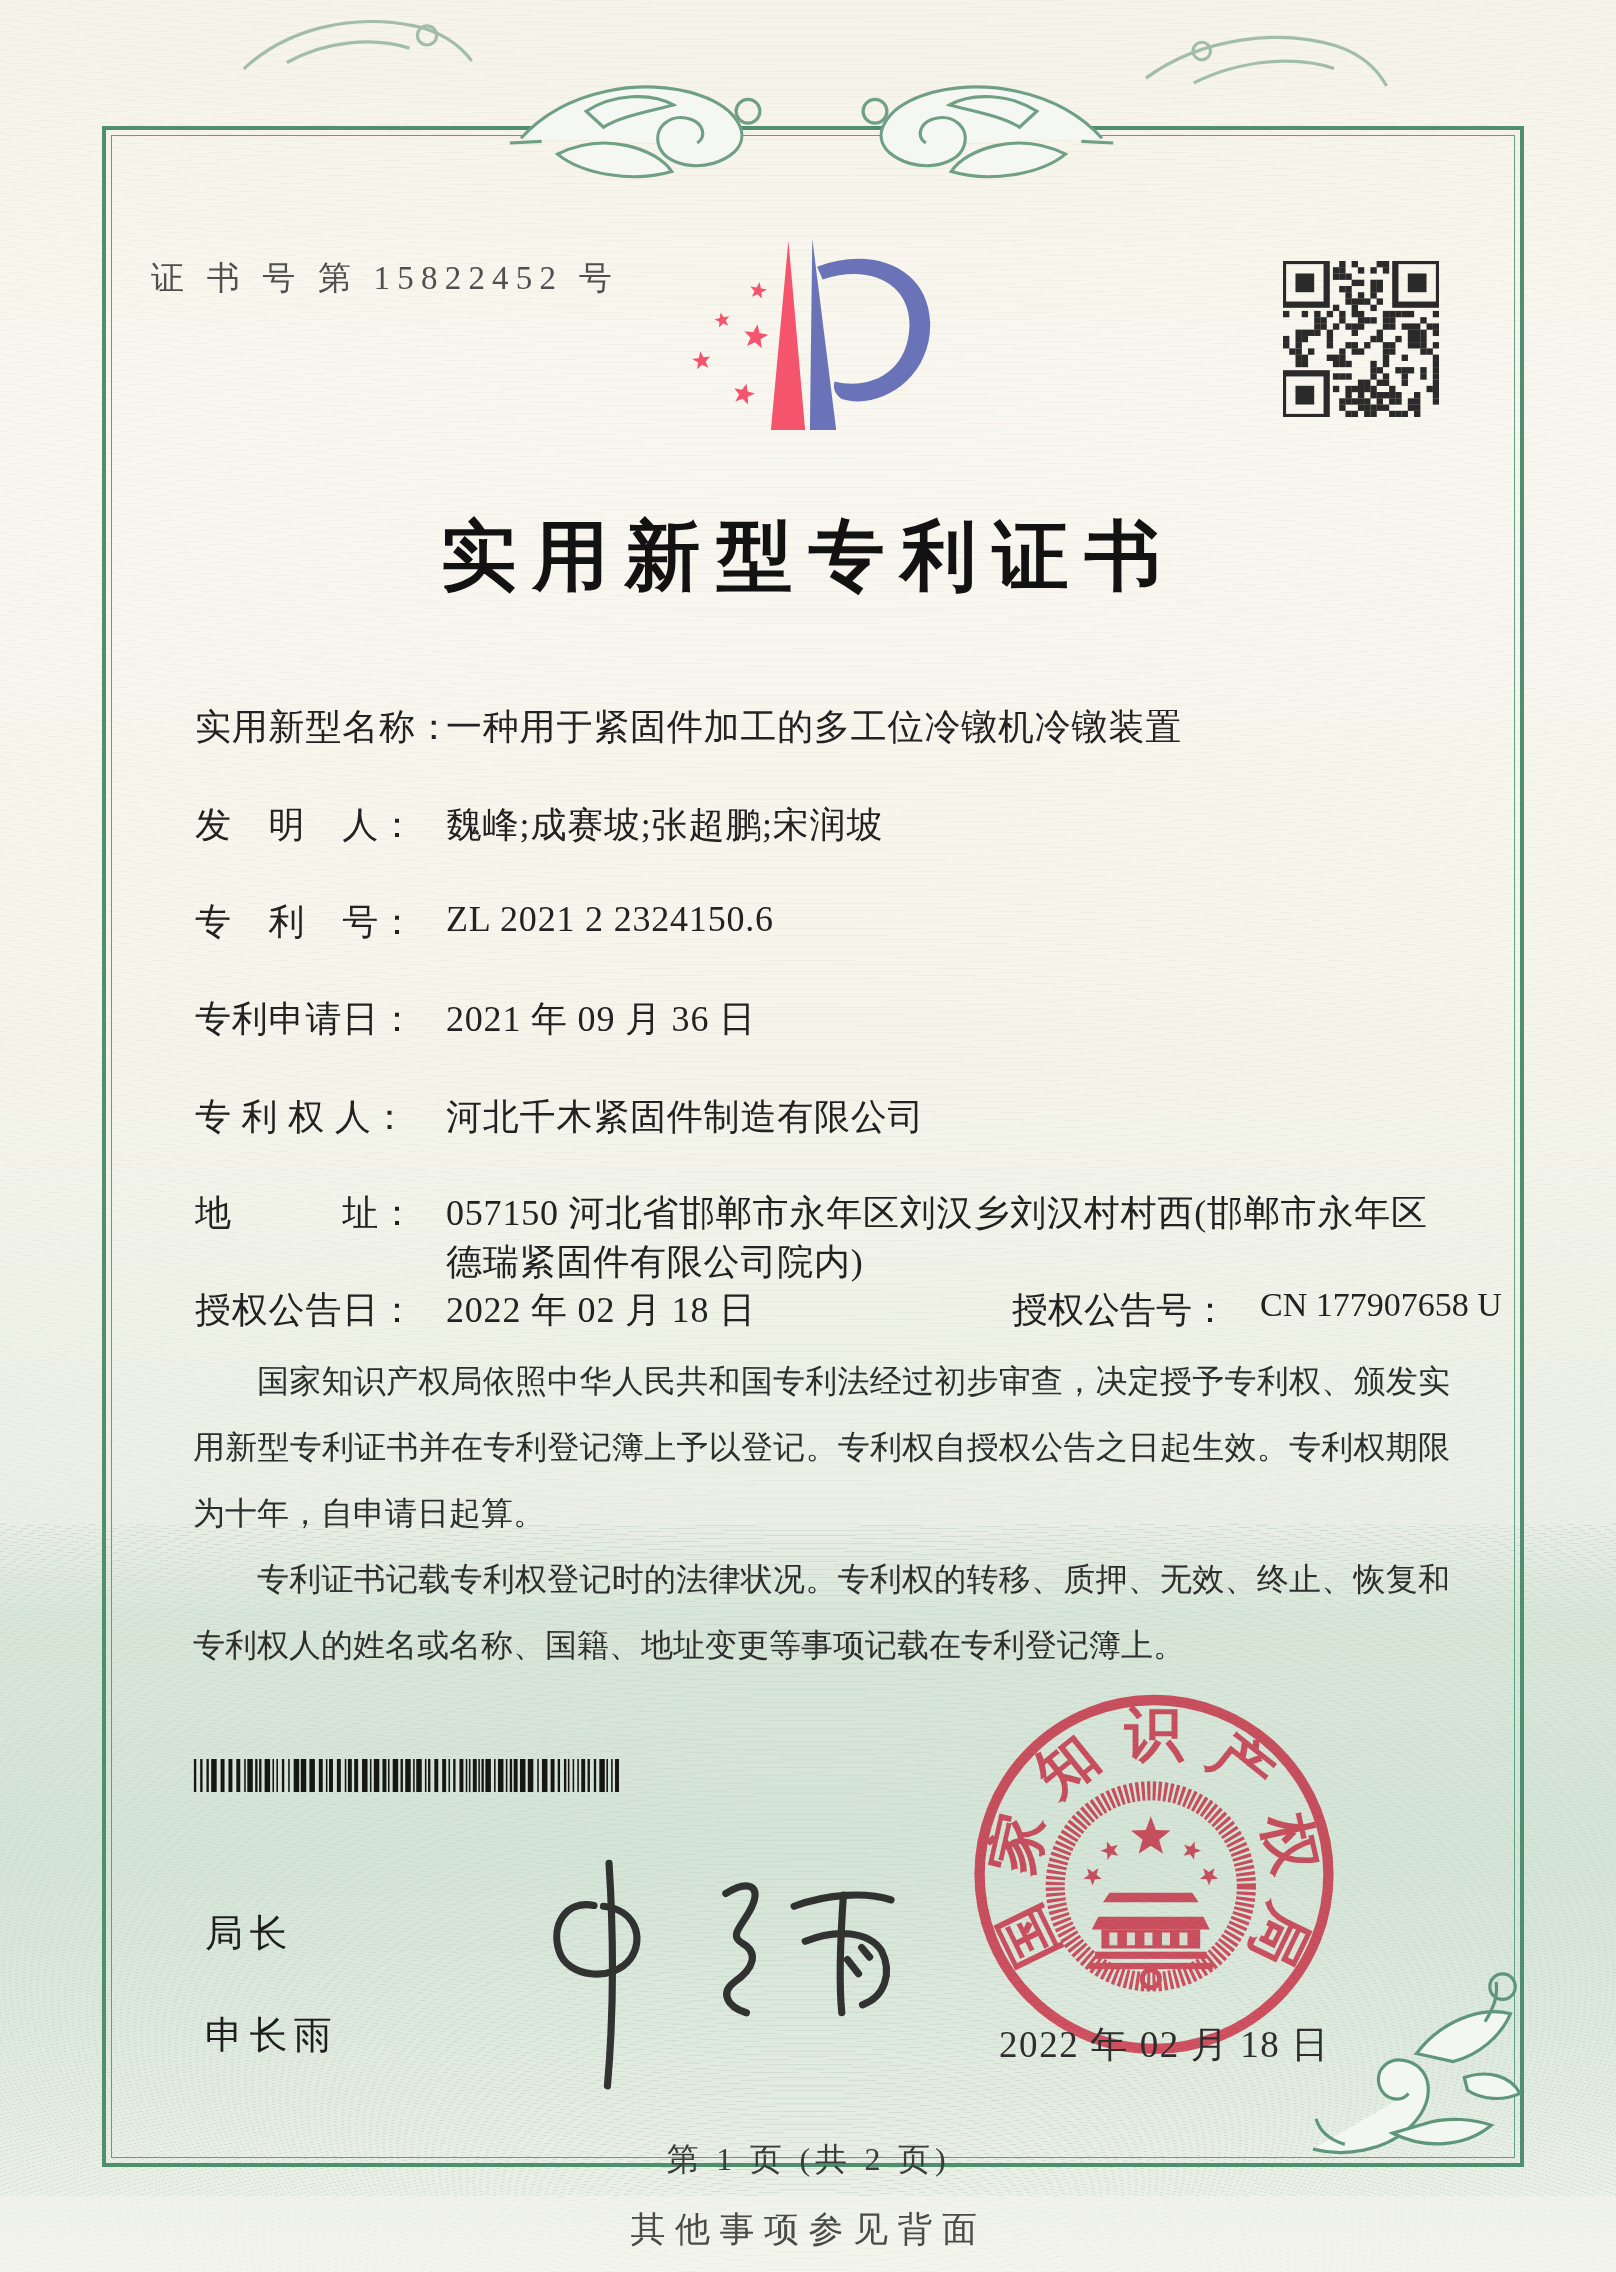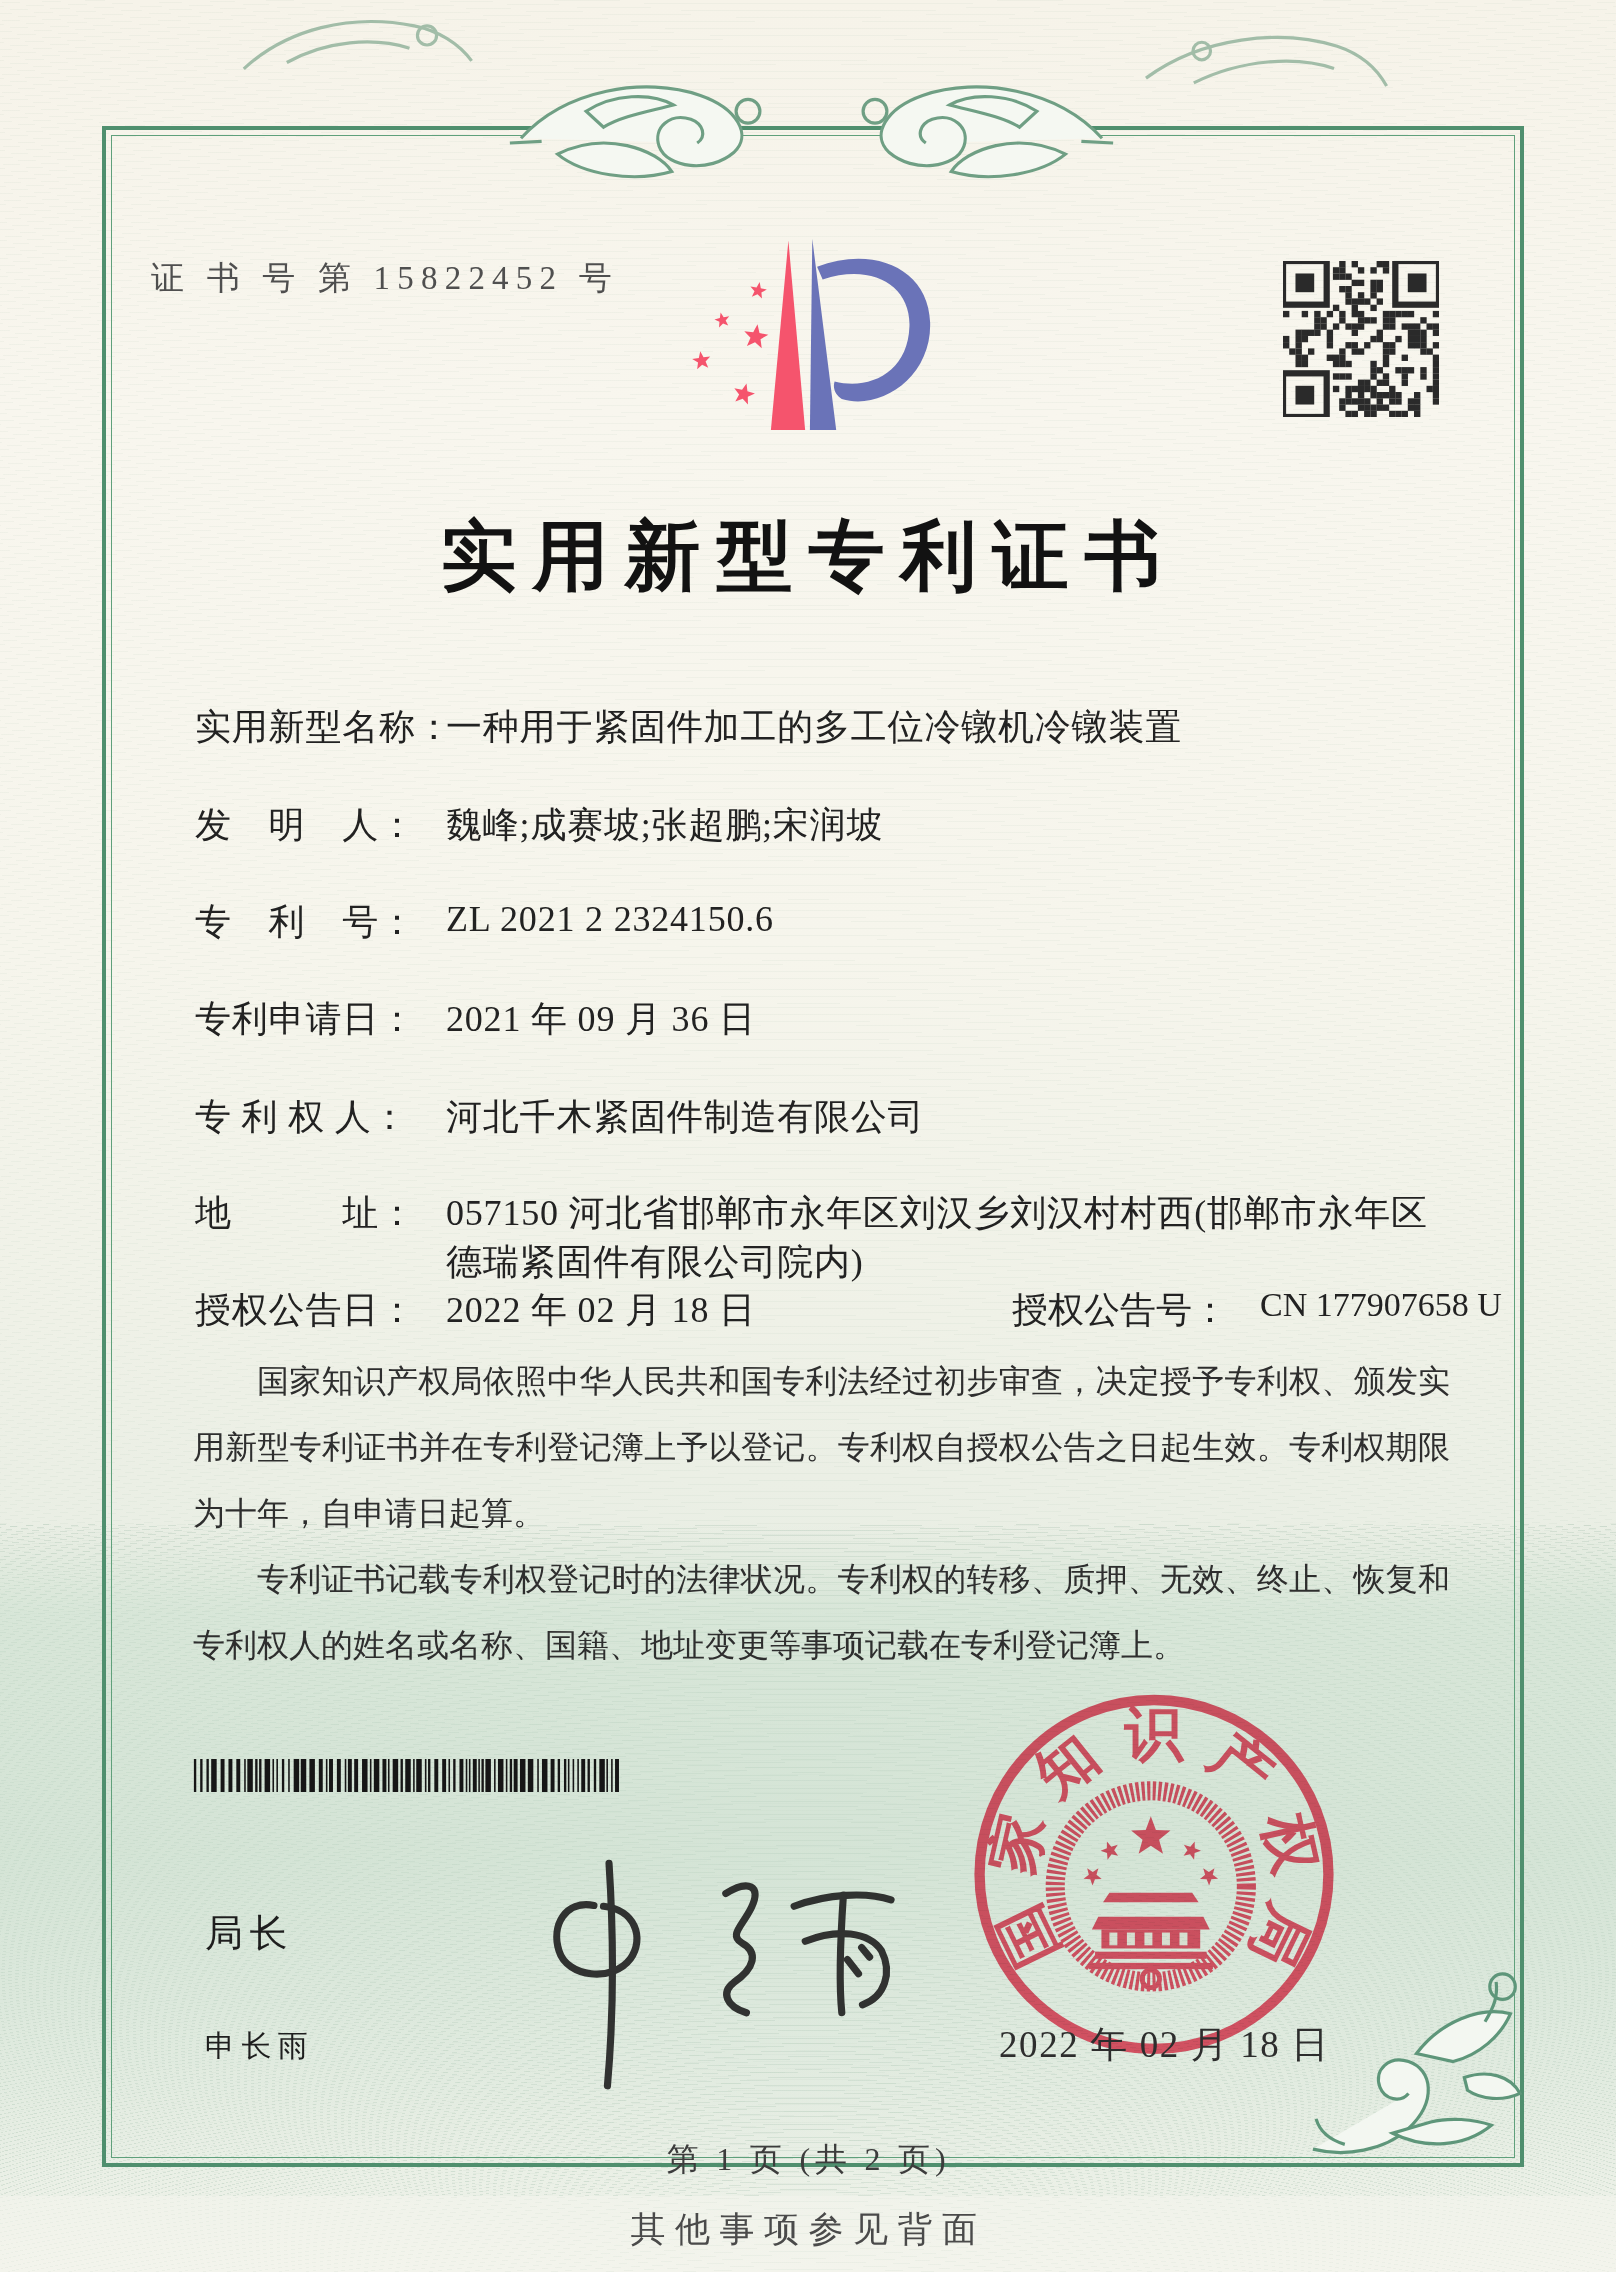--- a/index.html
+++ b/index.html
@@ -25,21 +25,21 @@
   .row .val{position:absolute;left:251px;top:0;white-space:nowrap;letter-spacing:0.8px;}
   .row.addr .val{white-space:normal;width:1009px;line-height:49px;letter-spacing:0.8px;}
   .row .lab2{position:absolute;left:817px;top:0;white-space:nowrap;}
   .row .val2{position:absolute;left:1065px;top:0;white-space:nowrap;font-size:34px;}
   .paras{position:absolute;left:193px;top:1348px;width:1257px;z-index:4;
     font-size:32px;line-height:66px;color:#2e2e2e;text-align:justify;}
   .paras p{margin:0;text-indent:64px;}
   .sig-title{position:absolute;left:205px;top:1908px;z-index:4;font-family:"DejaVu Sans","Liberation Sans",sans-serif;
     font-size:38px;letter-spacing:6.4px;color:#1e1e1e;}
   .sig-name{position:absolute;left:205px;top:2010px;z-index:4;font-family:"DejaVu Sans","Liberation Sans",sans-serif;
-    font-size:30px;letter-spacing:6.4px;color:#1e1e1e;margin-top:16px;}
+    font-size:38px;letter-spacing:6.4px;color:#1e1e1e;}
   .seal-date{position:absolute;left:999px;top:2020px;z-index:6;font-size:37px;letter-spacing:1.6px;color:#2d2d2d;}
   .page-num{position:absolute;left:0;right:0;top:2104px;z-index:4;text-align:center;font-size:32px;letter-spacing:4.8px;color:#3c3c3c;margin-top:34px;}
   .back-note{position:absolute;left:0;right:0;top:2206px;z-index:4;text-align:center;font-size:35px;letter-spacing:9.5px;color:#4a4a4a;}
   svg{display:block;}
   .abs{position:absolute;}
 </style>
 </head>
 <body>
 
 <div class="page">

